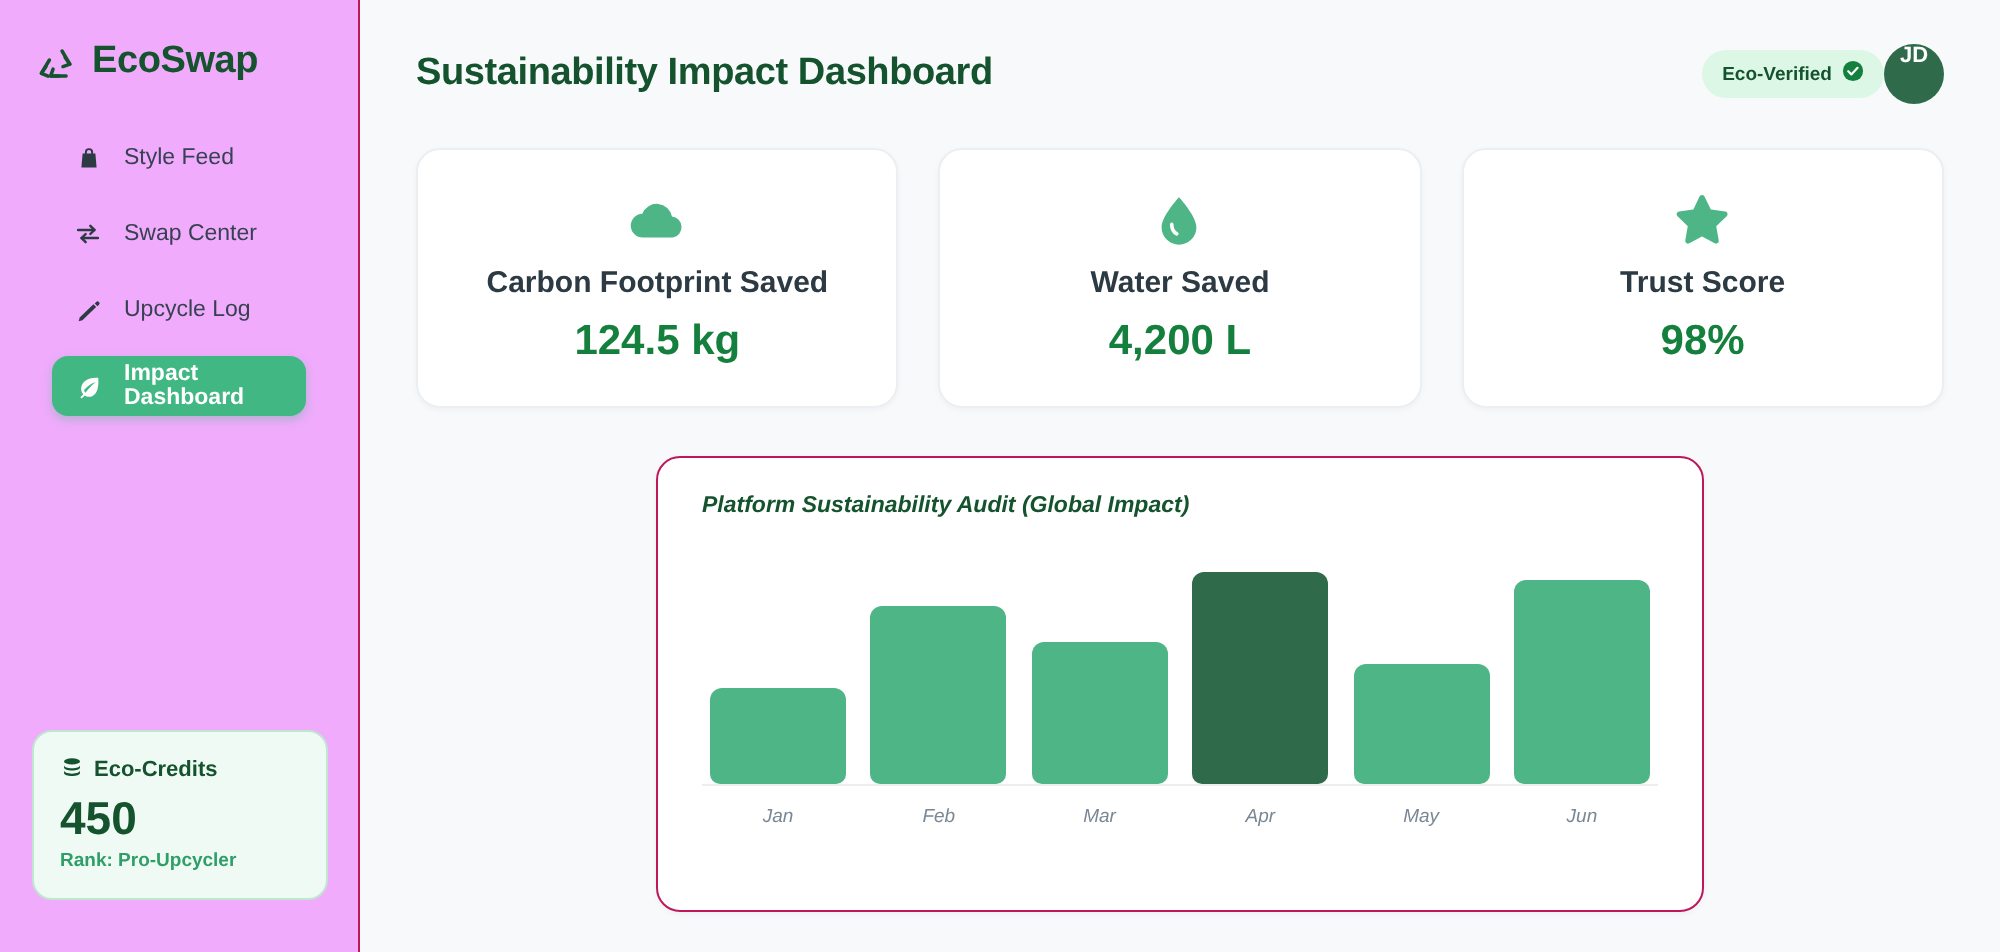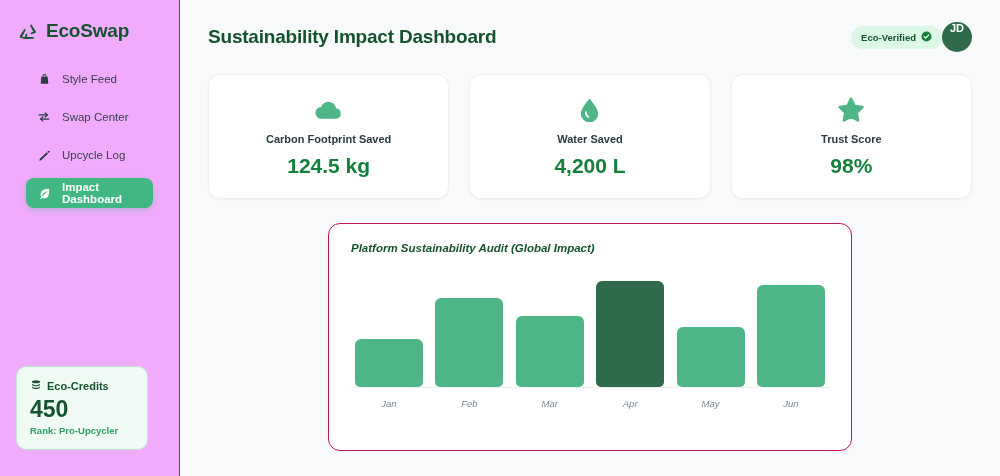--- a/index.html
+++ b/index.html
@@ -64,21 +64,21 @@
     background: #41b883;
     color: #ffffff;
     font-weight: bold;
     box-shadow: 0 2px 5px rgba(65,184,131,0.35);
   }
 
   .credits-card {
     position: absolute;
     left: 16px;
     bottom: 26px;
-    width: 132px;
+    width: 148px;
     background: #f0faf4;
     border: 1px solid #bfe6cf;
     border-radius: 10px;
     padding: 12px 13px 13px 13px;
   }
   .credits-head {
     display: flex; align-items: center; gap: 5px;
     font-size: 11px; font-weight: bold; color: #14532d;
   }
   .credits-value {
@@ -139,21 +139,21 @@
     flex: 1;
     background: #ffffff;
     border: 1px solid #eceff2;
     border-radius: 12px;
     padding: 18px 10px 20px 10px;
     text-align: center;
     box-shadow: 0 1px 3px rgba(16,24,40,0.04);
   }
   .stat-ico { height: 34px; display: flex; align-items: center; justify-content: center; }
   .stat-label {
-    font-size: 11px; font-weight: bold; color: #2b3a43; margin-top: 6px;
+    font-size: 15px; font-weight: bold; color: #2b3a43; margin-top: 6px;
   }
   .stat-value {
     font-size: 21px; font-weight: bold; color: #15803d; margin-top: 9px;
   }
 
   
   .chart-card {
     margin: 24px auto 0 auto;
     width: 524px;
     height: 228px;

